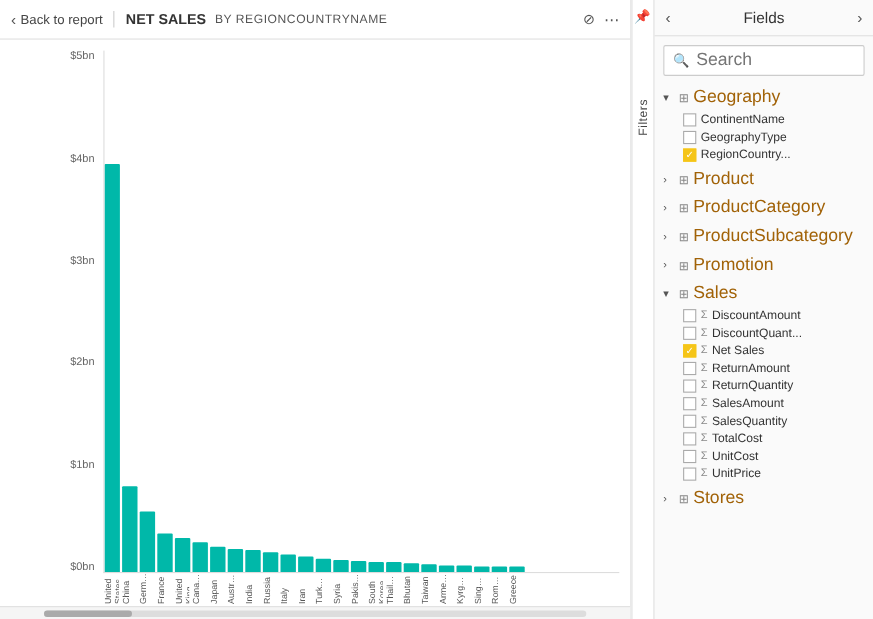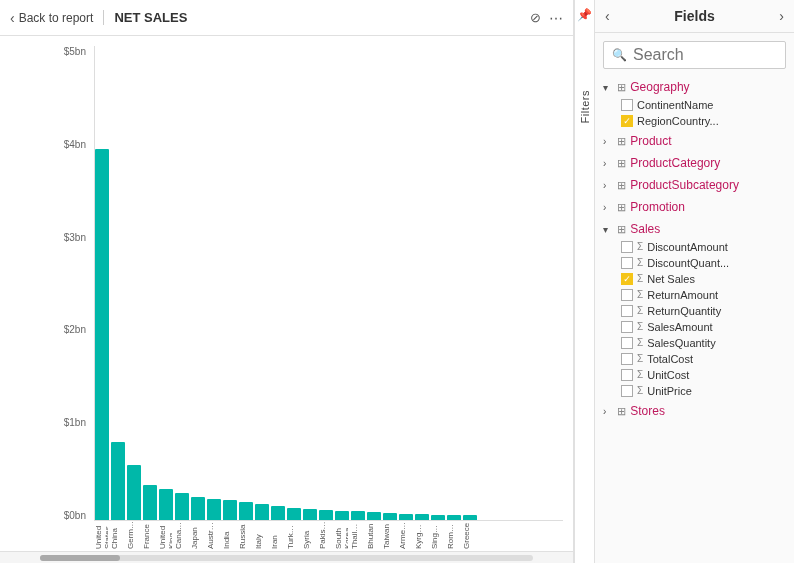--- a/index.html
+++ b/index.html
@@ -33,55 +33,56 @@
     .scrollbar-thumb { height: 6px; width: 80px; background: #aaa; border-radius: 3px; }
 
     
     .filters-panel { width: 20px; background: #fff; border-left: 1px solid #e0e0e0; display: flex; flex-direction: column; align-items: center; cursor: pointer; }
     .filters-tab { writing-mode: vertical-rl; text-orientation: mixed; transform: rotate(180deg); font-size: 11px; color: #444; padding: 10px 0; user-select: none; letter-spacing: 0.5px; margin-top: 50px; }
     .filter-icon-area { padding: 8px 0; display: flex; justify-content: center; }
 
     
     .right-panel { width: 200px; background: #fafafa; border-left: 1px solid #e0e0e0; display: flex; flex-direction: column; }
     .right-header { display: flex; align-items: center; justify-content: space-between; padding: 8px 10px; border-bottom: 1px solid #e0e0e0; }
-    .right-header-title { font-size: 14px; font-weight: 700; color: #333; }
+    .right-header-title { font-size: 14px; font-weight: 400; color: #333; }
     .nav-arrow { background: none; border: none; cursor: pointer; font-size: 14px; color: #555; }
 
     
     .search-box { display: flex; align-items: center; gap: 6px; border: 1px solid #ccc; margin: 8px; padding: 4px 8px; background: #fff; border-radius: 2px; }
     .search-icon { color: #888; font-size: 12px; }
     .search-input { border: none; outline: none; font-size: 16px; width: 100%; color: #333; background: transparent; }
 
     
     .field-tree { flex: 1; overflow-y: auto; padding: 0 0 8px 0; }
     .tree-group { margin-bottom: 2px; }
     .tree-group-header { display: flex; align-items: center; gap: 4px; padding: 3px 8px; cursor: pointer; }
     .chevron { font-size: 10px; color: #555; width: 10px; }
     .table-icon { font-size: 11px; color: #888; }
-    .group-label { font-size: 12px; color: #be185d; }
+    .group-label { font-size: 16px; color: #a16207; }
     .tree-items { padding-left: 18px; }
     .tree-item { display: flex; align-items: flex-start; gap: 4px; padding: 2px 8px; }
     .item-checkbox { width: 12px; height: 12px; border: 1px solid #aaa; display: inline-flex; align-items: center; justify-content: center; font-size: 9px; flex-shrink: 0; background: #fff; }
     .item-checkbox.checked { background: #f5c518; border-color: #f5c518; color: #fff; }
     .sum-icon { font-size: 10px; color: #888; }
     .item-label { font-size: 11px; color: #333; }
   </style>
 </head>
 <body>
 
 <div class="left-panel">
 
   <div class="toolbar">
     <div class="toolbar-left">
       <button class="back-btn">
         <span class="back-arrow">‹</span>
         <span>Back to report</span>
       </button>
       <div class="title-area">
         <span class="chart-title">NET SALES</span>
+        <span class="subtitle">BY REGIONCOUNTRYNAME</span>
       </div>
     </div>
     <div class="toolbar-right">
       <span style="font-size:13px;color:#555;cursor:pointer;">⊘</span>
       <span style="font-size:14px;color:#555;cursor:pointer;">⋯</span>
     </div>
   </div>
 
   <div class="chart-area" style="height: 460px;">
     <div class="chart-inner">
@@ -231,20 +232,24 @@
           <span class="chevron">▾</span>
           <span class="table-icon">⊞</span>
           <span class="group-label">Geography</span>
         </div>
         <div class="tree-items">
           <div class="tree-item">
             <span class="item-checkbox"></span>
             <span class="item-label">ContinentName</span>
           </div>
           <div class="tree-item">
+            <span class="item-checkbox"></span>
+            <span class="item-label">GeographyType</span>
+          </div>
+          <div class="tree-item">
             <span class="item-checkbox checked">✓</span>
             <span class="item-label">RegionCountry...</span>
           </div>
         </div>
       </div>
       <div class="tree-group">
         <div class="tree-group-header">
           <span class="chevron">›</span>
           <span class="table-icon">⊞</span>
           <span class="group-label">Product</span>

